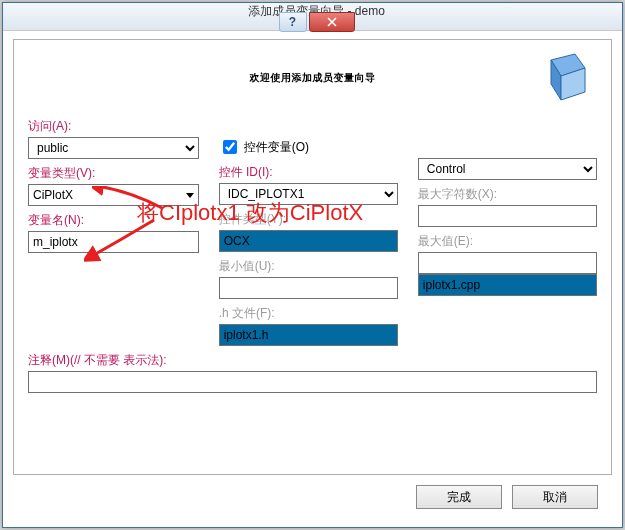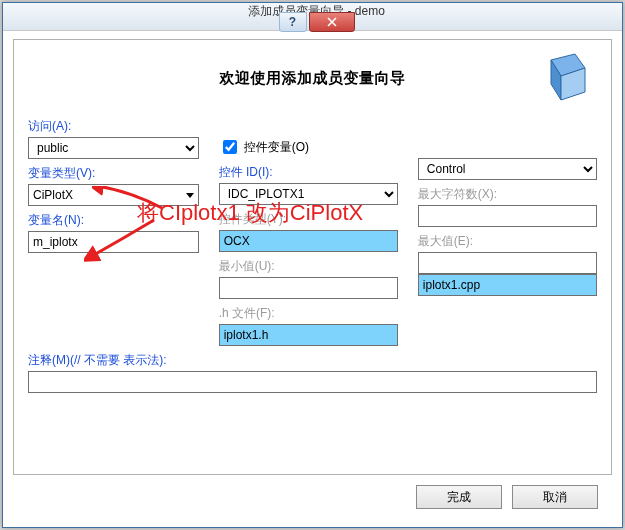--- a/index.html
+++ b/index.html
@@ -7,36 +7,36 @@
   .window { width: 621px; height: 526px; margin: 2px; background: #fff; border: 1px solid #3c6ea0; box-shadow: 0 0 6px rgba(0,0,0,0.3); display: flex; flex-direction: column; }
   .titlebar { height: 28px; background: linear-gradient(#f4f8fc, #dde6ef); display: flex; align-items: center; justify-content: space-between; padding: 0 0 0 8px; border-bottom: 1px solid #c8c8c8; flex-direction: column; }
   .titlebar .title { color: #333; }
   .titlebar .buttons { display: flex; height: 20px; margin-top: -8px; }
   .titlebar .help-btn { width: 28px; height: 20px; background: linear-gradient(#f0f6fc, #cadcee); border: 1px solid #9bb8d6; border-radius: 0 0 3px 3px; margin-right: 2px; display:flex; align-items:center; justify-content:center; color:#2b4e70; font-weight:bold; cursor:pointer; }
   .titlebar .close-btn { width: 46px; height: 20px; background: linear-gradient(#e9817a, #c9433c); border: 1px solid #8f2e29; border-radius: 0 0 3px 3px; display:flex; align-items:center; justify-content:center; cursor:pointer; }
   .titlebar .close-btn svg { width:10px; height:10px; }
   .content { flex: 1; display: flex; flex-direction: column; padding: 8px 10px 8px 10px; }
   .inner { border: 1px solid #b0b0b0; flex:1; position: relative; background:#fff; padding: 10px 14px 10px 14px; }
   .banner { display:flex; align-items:center; justify-content:center; height:56px; position:relative; }
-  .banner-title { font-size: 15px; font-weight: bold; letter-spacing: 0.5px; }
+  .banner-title { font-size: 10px; font-weight: bold; letter-spacing: 0.5px; }
   .banner-icon { position:absolute; right:4px; top:0; width:62px; height:56px; }
   .columns { display:flex; gap: 20px; margin-top: 6px; }
   .col { flex:1; display:flex; flex-direction:column; }
   .col.mid { flex:1.05; }
   .col.right { flex:1.05; }
-  .label { margin: 6px 0 2px 0; color:#1d4ed8; }
+  .label { margin: 6px 0 2px 0; color:#be185d; }
   .label.disabled { color:#9a9a9a; }
   select.combo, .combo-like, input.tb {
     width: 100%; height: 22px; border: 1px solid #707070; background:#fff; padding: 2px 4px; font-size:12px;
   }
   select.combo { appearance: menulist; }
   .combo-like { display:flex; align-items:center; justify-content:space-between; cursor:default; }
   .combo-like .arrow { width:0; height:0; border-left:4px solid transparent; border-right:4px solid transparent; border-top:5px solid #000; }
   .tb.disabled, .combo-like.disabled { background:#fff; color:#555; }
-  .tb.readonly { background:#7dd3fc; }
+  .tb.readonly { background:#0369a1; }
   .check-row { display:flex; align-items:center; height: 22px; margin-top: 24px; gap:4px; }
   .check-row input { width:14px; height:14px; }
   .comment-row { margin-top: 6px; }
   .comment-row .label { }
   .button-bar { display:flex; justify-content:flex-end; gap: 10px; padding: 10px 14px; }
   .btn { width: 86px; height: 24px; background: linear-gradient(#f6f6f6, #e2e2e2); border:1px solid #8a8a8a; cursor:pointer; display:flex; align-items:center; justify-content:center; }
   .annotation { position:absolute; color:#e62020; font-size: 22px; font-weight: 500; pointer-events:none; white-space:nowrap; }
   .arrow-svg { position:absolute; pointer-events:none; }
 </style>
 </head>

